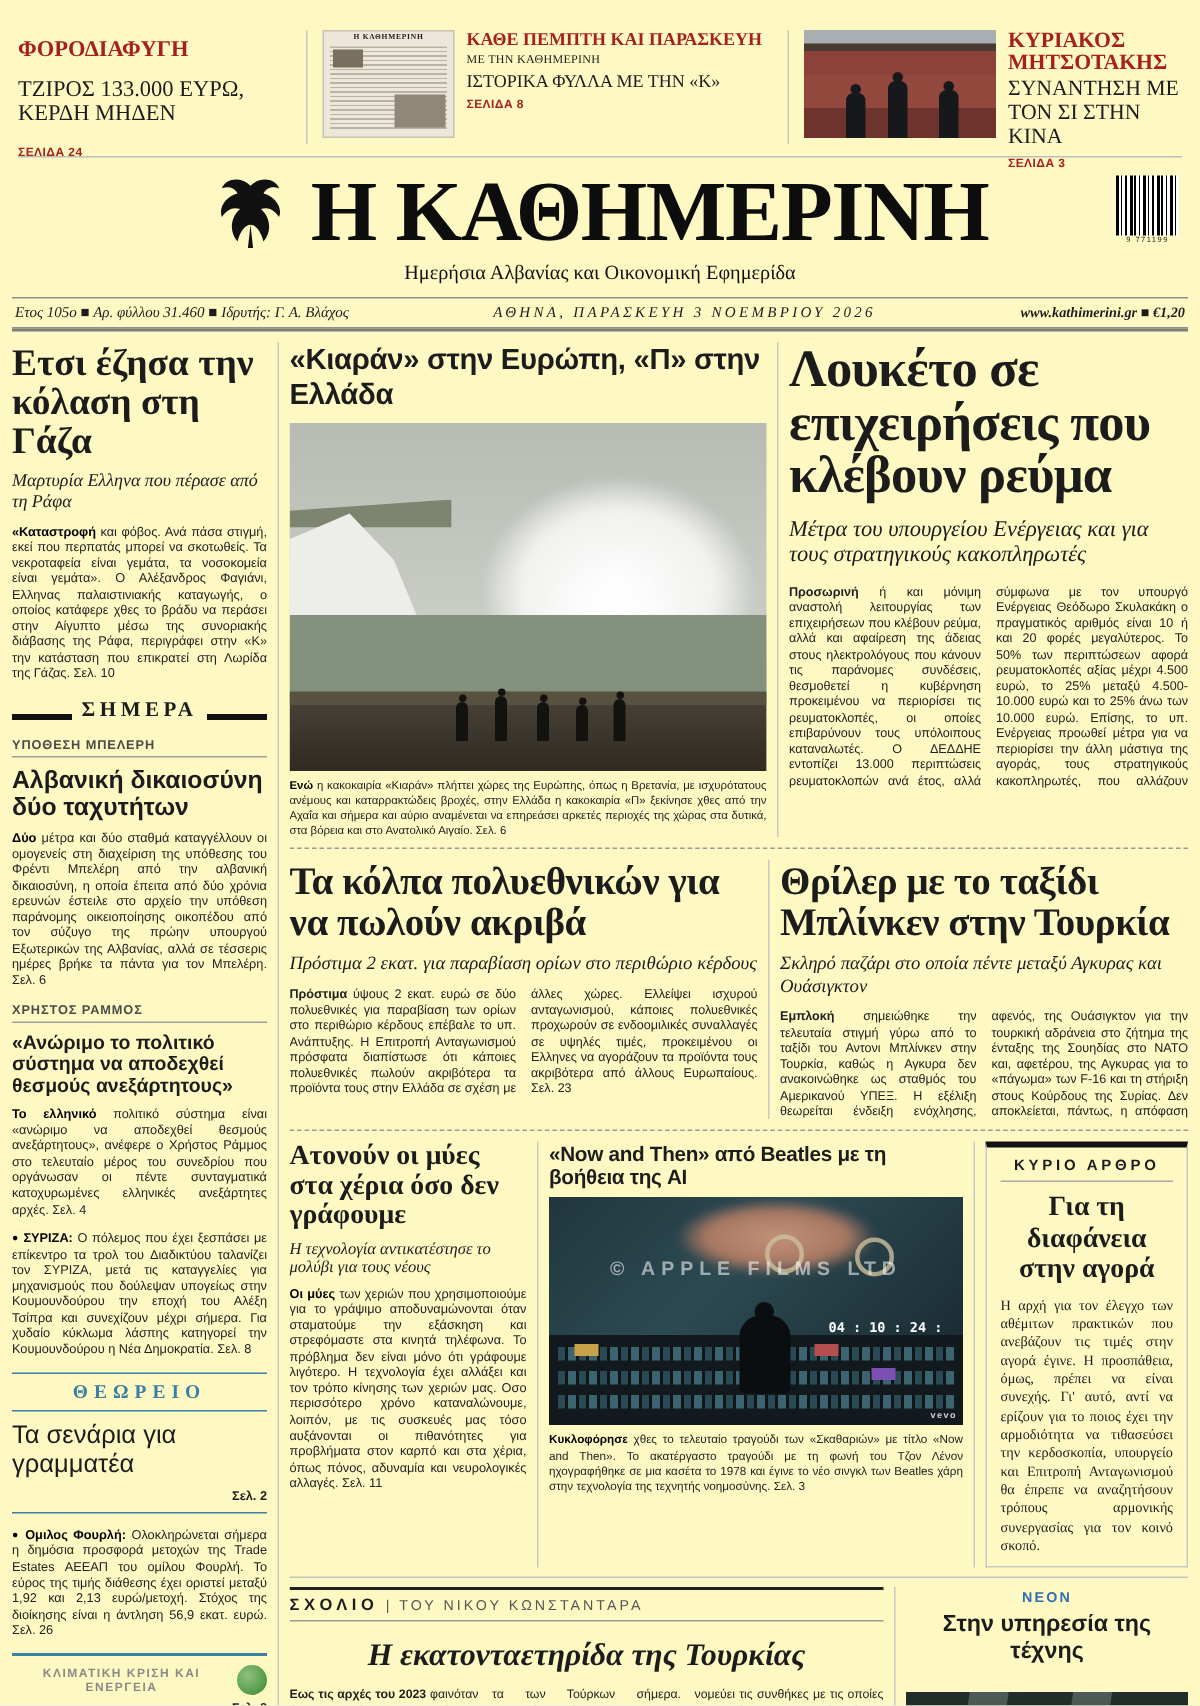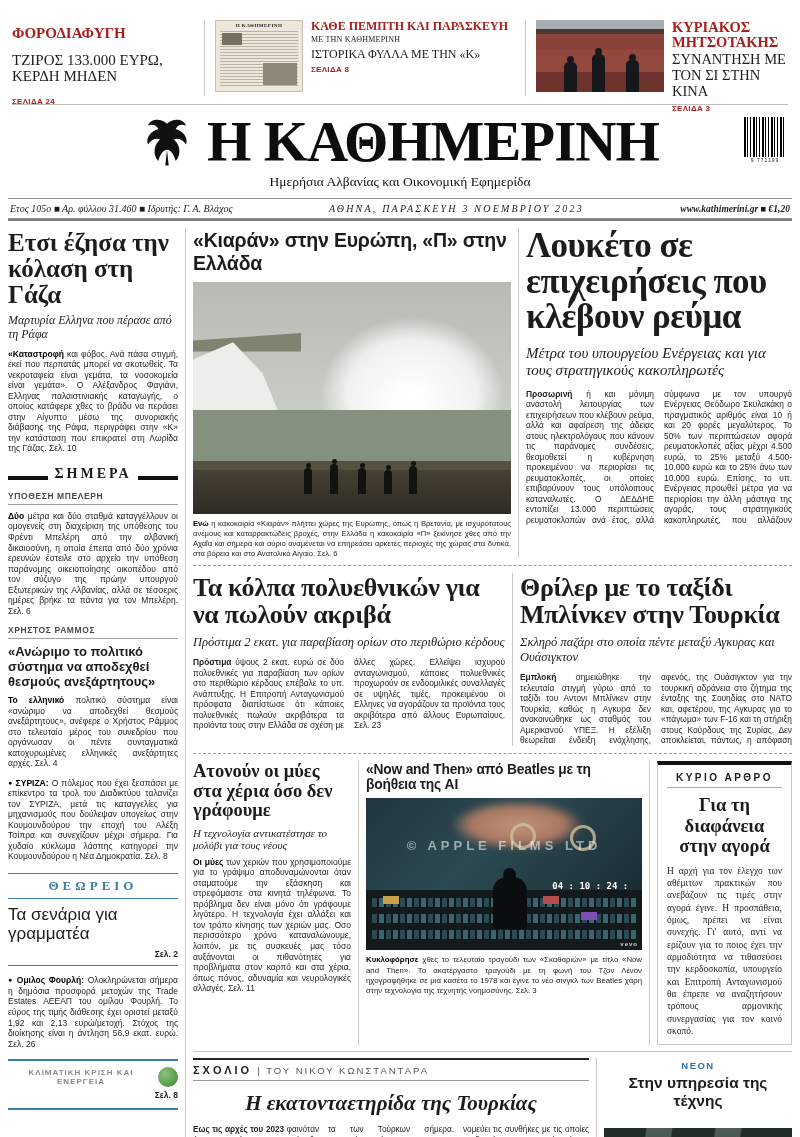--- a/index.html
+++ b/index.html
@@ -1,17 +1,17 @@
 <!DOCTYPE html>
 <html><head>
 <meta charset="utf-8">
 <style>
   * { margin:0; padding:0; box-sizing:border-box; }
   html,body { background:#e9e9e9; }
-  .page{ position:relative; width:800px; height:1137px; margin:0 auto; background:#ffffff;
+  .page{ position:relative; width:800px; height:1137px; margin:0 auto; background:#fef9c3;
          color:#1c1c1c; font-family:"Liberation Sans",sans-serif; overflow:hidden; padding:0 8px;}
   .vr{ width:1px; background:#c8c8c4; align-self:stretch; flex:0 0 1px;}
   .hr-dash{ border:0; border-top:1px dashed #9a9a96; margin:7px 0;}
   .hr-solid{ border:0; border-top:1px solid #c4c4c0; margin:6px 0;}
 
   
   .promo-strip{ display:flex; gap:10px; padding:20px 4px 8px 4px; height:104px;}
   .promo{ display:flex; gap:8px;}
   .p1{ flex:0 0 182px; flex-direction:column; padding-top:6px;}
   .p2{ flex:0 0 300px;}
@@ -200,21 +200,21 @@
     <div class="mast-title">Η ΚΑΘΗΜΕΡΙΝΗ</div>
     <div class="barcode">
       <div class="bars"></div>
       <div class="bc-digits">9 771199</div>
     </div>
   </div>
   <div class="mast-sub">Ημερήσια Αλβανίας και Οικονομική Εφημερίδα</div>
 
   <div class="dateline">
     <span class="dl-l">Ετος 105ο ■ Αρ. φύλλου 31.460 ■ Ιδρυτής: Γ. Α. Βλάχος</span>
-    <span class="dl-c">ΑΘΗΝΑ, ΠΑΡΑΣΚΕΥΗ 3 ΝΟΕΜΒΡΙΟΥ 2023</span>
+    <span class="dl-c">ΑΘΗΝΑ, ΠΑΡΑΣΚΕΥΗ 3 ΝΟΕΜΒΡΙΟΥ 2026</span>
     <span class="dl-r">www.kathimerini.gr ■ €1,20</span>
   </div>
   <div class="dateline-thick"></div>
 
   <div class="content">
 
     <aside class="rail">
       <div>
         <h1>Ετσι έζησα την κόλαση στη Γάζα</h1>
         <div class="deck">Μαρτυρία Ελληνα που πέρασε από τη Ράφα</div>
@@ -222,20 +222,21 @@
       </div>
 
       <div class="simera">
         <div class="bar"></div>
         <div class="lbl">ΣΗΜΕΡΑ</div>
         <div class="bar"></div>
       </div>
 
       <div>
         <div class="kicker">ΥΠΟΘΕΣΗ ΜΠΕΛΕΡΗ</div>
+        <h2>Αλβανική δικαιοσύνη δύο ταχυτήτων</h2>
         <p class="small-body"><b class="lead">Δύο</b> <span>μέτρα και δύο σταθμά καταγγέλλουν οι ομογενείς στη διαχείριση της υπόθεσης του Φρέντι Μπελέρη από την αλβανική δικαιοσύνη, η οποία έπειτα από δύο χρόνια ερευνών έστειλε στο αρχείο την υπόθεση παράνομης οικειοποίησης οικοπέδου από τον σύζυγο της πρώην υπουργού Εξωτερικών της Αλβανίας, αλλά σε τέσσερις ημέρες βρήκε τα πάντα για τον Μπελέρη. Σελ. 6</span></p>
       </div>
 
       <div>
         <div class="kicker">ΧΡΗΣΤΟΣ ΡΑΜΜΟΣ</div>
         <h3>«Ανώριμο το πολιτικό σύστημα να αποδεχθεί θεσμούς ανεξάρτητους»</h3>
         <p class="small-body"><b class="lead">Το ελληνικό</b> <span>πολιτικό σύστημα είναι «ανώριμο να αποδεχθεί θεσμούς ανεξάρτητους», ανέφερε ο Χρήστος Ράμμος στο τελευταίο μέρος του συνεδρίου που οργάνωσαν οι πέντε συνταγματικά κατοχυρωμένες ελληνικές ανεξάρτητες αρχές. Σελ. 4</span></p>
       </div>
 
       <p class="small-body bullet"><b class="lead">ΣΥΡΙΖΑ:</b> <span>Ο πόλεμος που έχει ξεσπάσει με επίκεντρο τα τρολ του Διαδικτύου ταλανίζει τον ΣΥΡΙΖΑ, μετά τις καταγγελίες για μηχανισμούς που δούλεψαν υπογείως στην Κουμουνδούρου την εποχή του Αλέξη Τσίπρα και συνεχίζουν μέχρι σήμερα. Για χυδαίο κύκλωμα λάσπης κατηγορεί την Κουμουνδούρου η Νέα Δημοκρατία. Σελ. 8</span></p>

